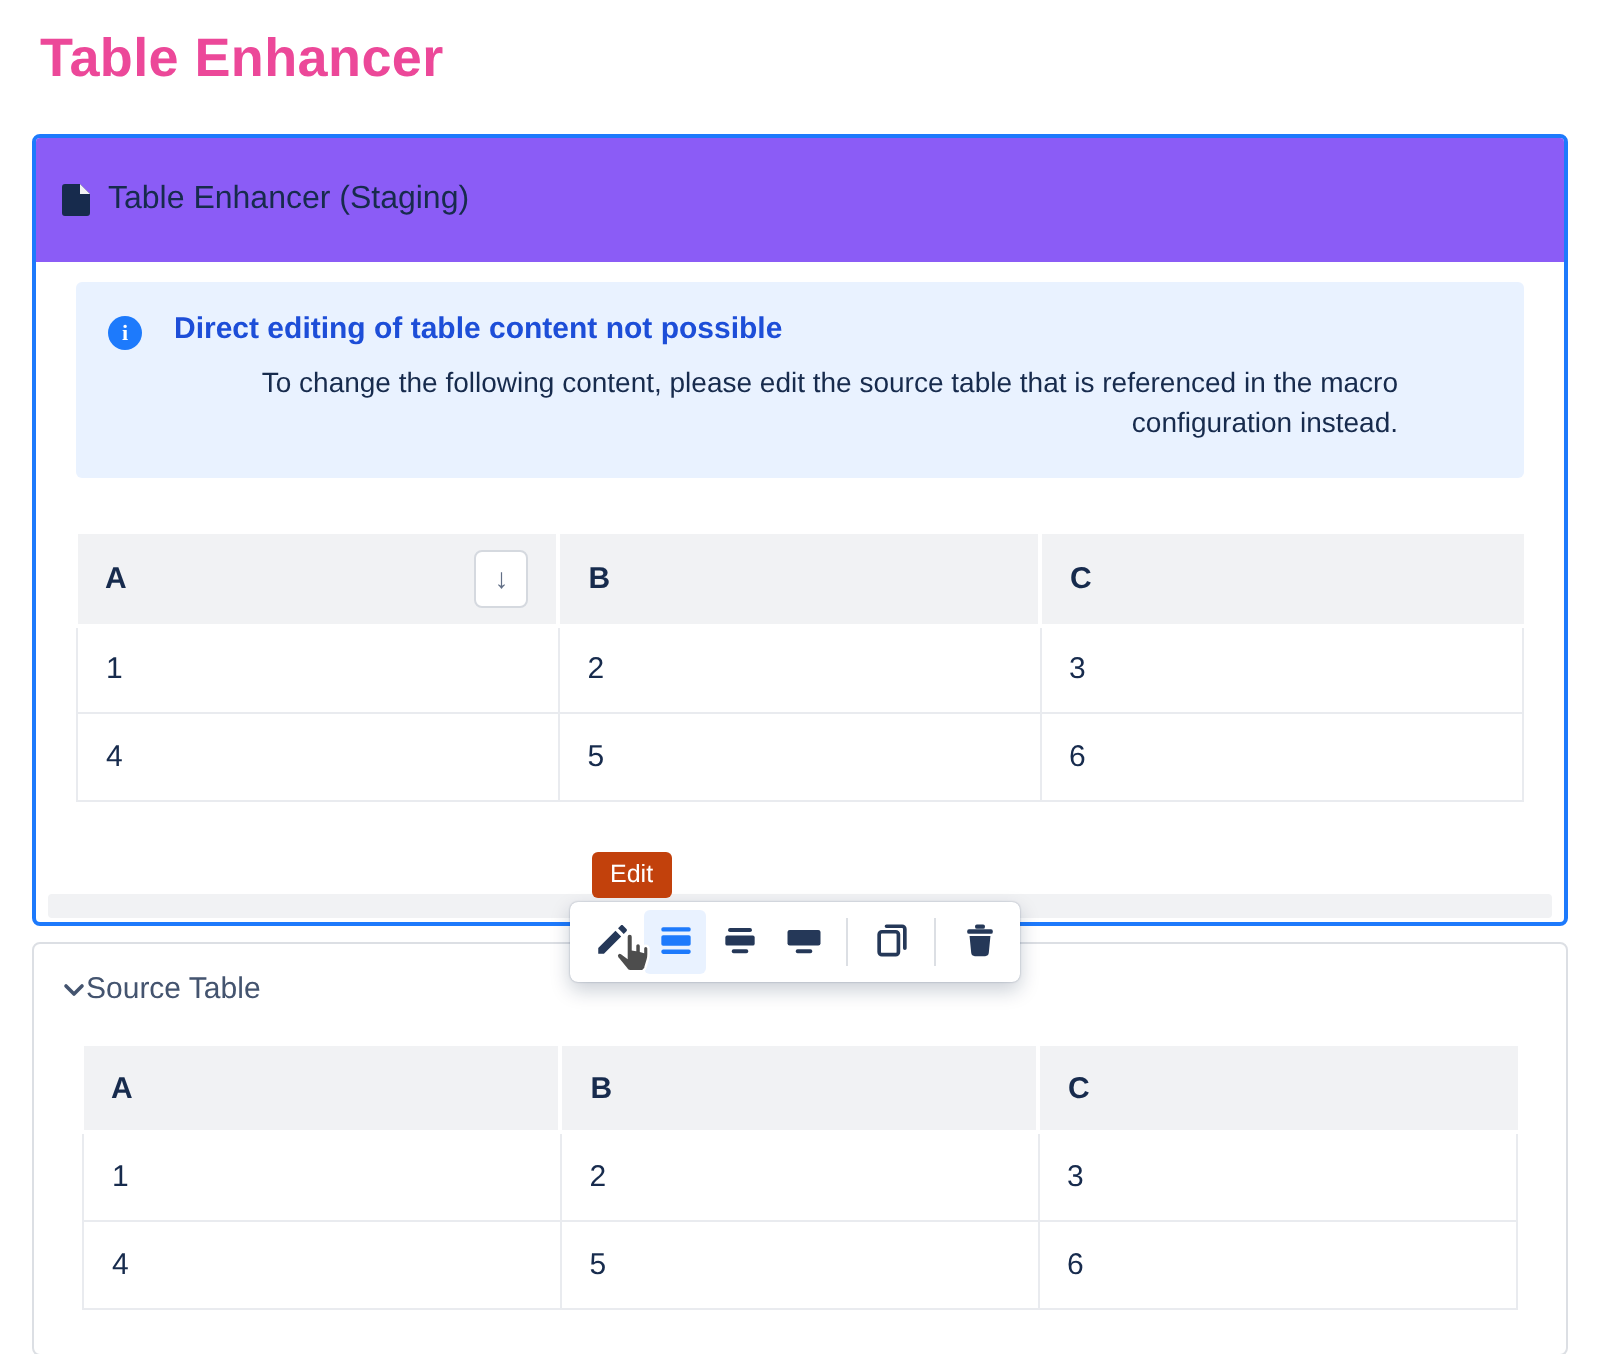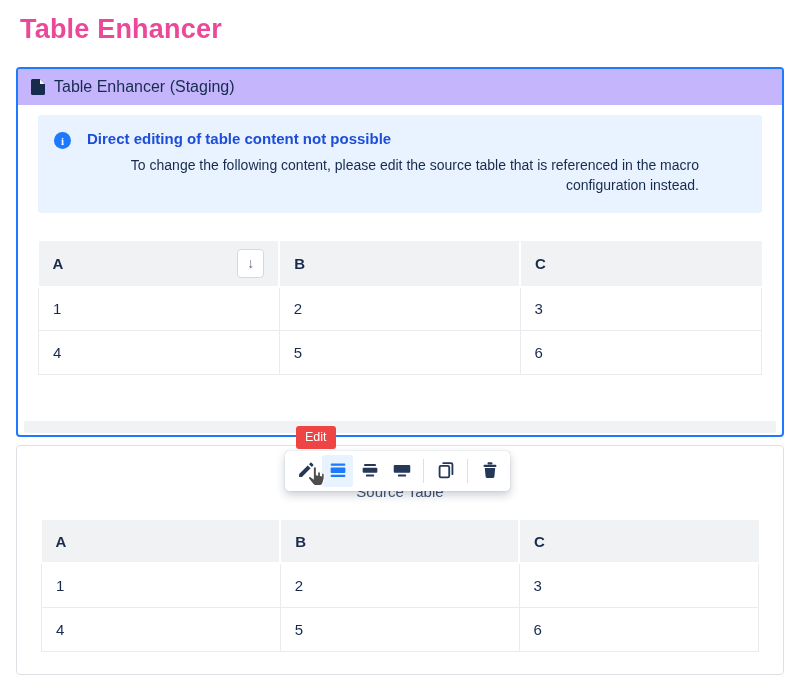--- a/index.html
+++ b/index.html
@@ -24,22 +24,22 @@
 
   
   .macro-panel {
     margin: 22px 16px 0 16px;
     border: 2px solid #1d7afc;
     border-radius: 4px;
     background: #ffffff;
     overflow: hidden;
   }
   .macro-panel-header {
-    background: #c4b5fd;
-    padding: 9px 13px;
+    background: #8b5cf6;
+    padding: 22px 13px;
     display: flex;
     align-items: center;
     gap: 9px;
     font-size: 16px;
     font-weight: 500;
     color: #172b4d;
   }
   .doc-icon { width: 14px; height: 16px; flex: 0 0 auto; display: inline-flex; }
 
   
@@ -116,24 +116,22 @@
   .source-section {
     margin: 8px 16px 0 16px;
     border: 1.5px solid #dcdfe4;
     border-radius: 4px;
     background: #ffffff;
     padding-bottom: 22px;
   }
   .source-header {
     display: flex;
     align-items: center;
-    gap: 11px;
     padding: 14px 14px 6px 14px;
     cursor: pointer;
-    flex-direction: column;
   }
   .source-title { font-size: 15px; color: #44546f; }
   .chevron-icon { display: inline-flex; width: 12px; height: 12px; }
   .source-section table.data-table { width: calc(100% - 48px); margin: 12px 24px 0 24px; }
 
   
   .floating-toolbar {
     position: absolute;
     left: 285px; top: 437px;
     background: #ffffff;
@@ -153,21 +151,21 @@
     cursor: pointer;
     padding: 0;
   }
   .tb-btn.selected { background: #e9f2ff; }
   .tb-divider { width: 1px; height: 24px; background: #dcdfe4; margin: 0 5px; }
 
   
   .edit-tooltip {
     position: absolute;
     left: 296px; top: 412px;
-    background: #ef4444;
+    background: #c2410c;
     color: #ffffff;
     font-size: 12.5px;
     padding: 4px 9px 5px 9px;
     border-radius: 3px;
     z-index: 6;
   }
 
   
   .cursor-overlay {
     position: absolute;

